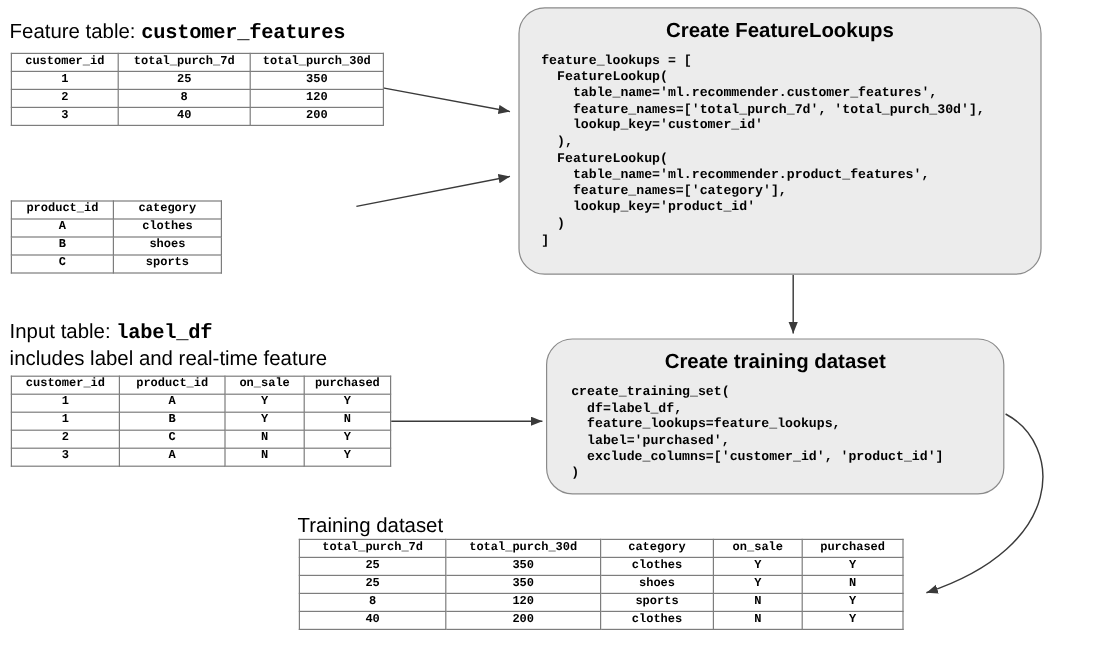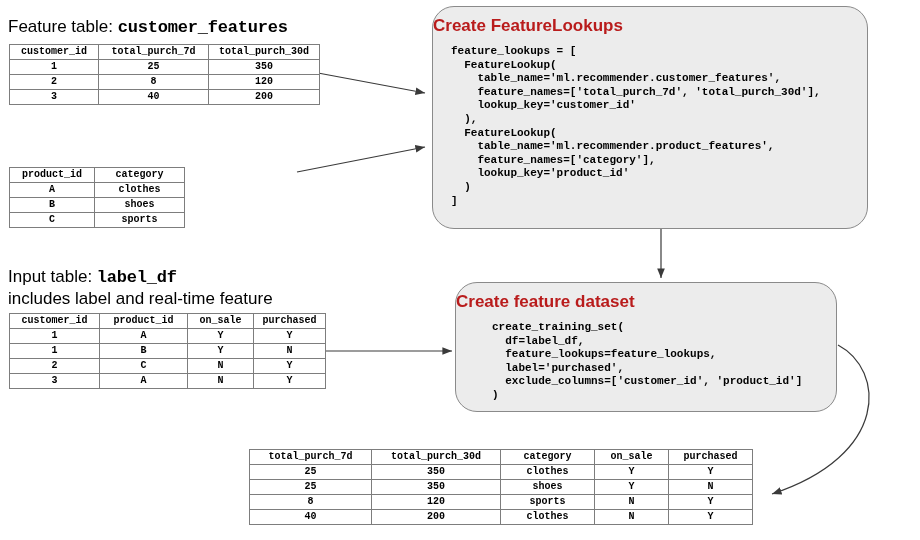--- a/index.html
+++ b/index.html
@@ -61,25 +61,25 @@
   table.dtable td { font-weight: bold; }
 
   
   .procbox {
     background: #ececec;
     border: 1px solid #8a8a8a;
     border-radius: 22px;
     box-sizing: border-box;
   }
   .procbox .box-title {
-    text-align: left;
+    text-align: center;
     font-family: "Liberation Sans", sans-serif;
     font-weight: bold;
     font-size: 17px;
-    color: #b91c1c;
+    color: #000000;
     margin-top: 9px;
   }
   .procbox pre.code {
     margin: 0;
     font-family: "Liberation Mono", monospace;
     font-weight: bold;
     font-size: 11px;
     line-height: 13.6px;
     color: #000;
     white-space: pre;
@@ -239,29 +239,30 @@
   ),
   FeatureLookup(
     table_name='ml.recommender.product_features',
     feature_names=['category'],
     lookup_key='product_id'
   )
 ]</pre>
   </div>
 
   <div class="abs procbox" style="left:455px; top:282px; width:382px; height:130px;">
-    <div class="box-title">Create feature dataset</div>
-    <pre class="code" style="margin-left:36px; margin-top:9px;">create_training_set(
+    <div class="box-title">Create training dataset</div>
+    <pre class="code" style="margin-left:20px; margin-top:9px;">create_training_set(
   df=label_df,
   feature_lookups=feature_lookups,
   label='purchased',
   exclude_columns=['customer_id', 'product_id']
 )</pre>
   </div>
 
+  <div class="abs caption" style="left:248px; top:427px;">Training dataset</div>
 
   <table class="dtable abs" style="left:249px; top:449px; width:503px;">
     <colgroup>
       <col style="width:122px">
         <col style="width:129px">
         <col style="width:94px">
       <col style="width:74px">
         <col style="width:84px">
     </colgroup>
     <thead>

